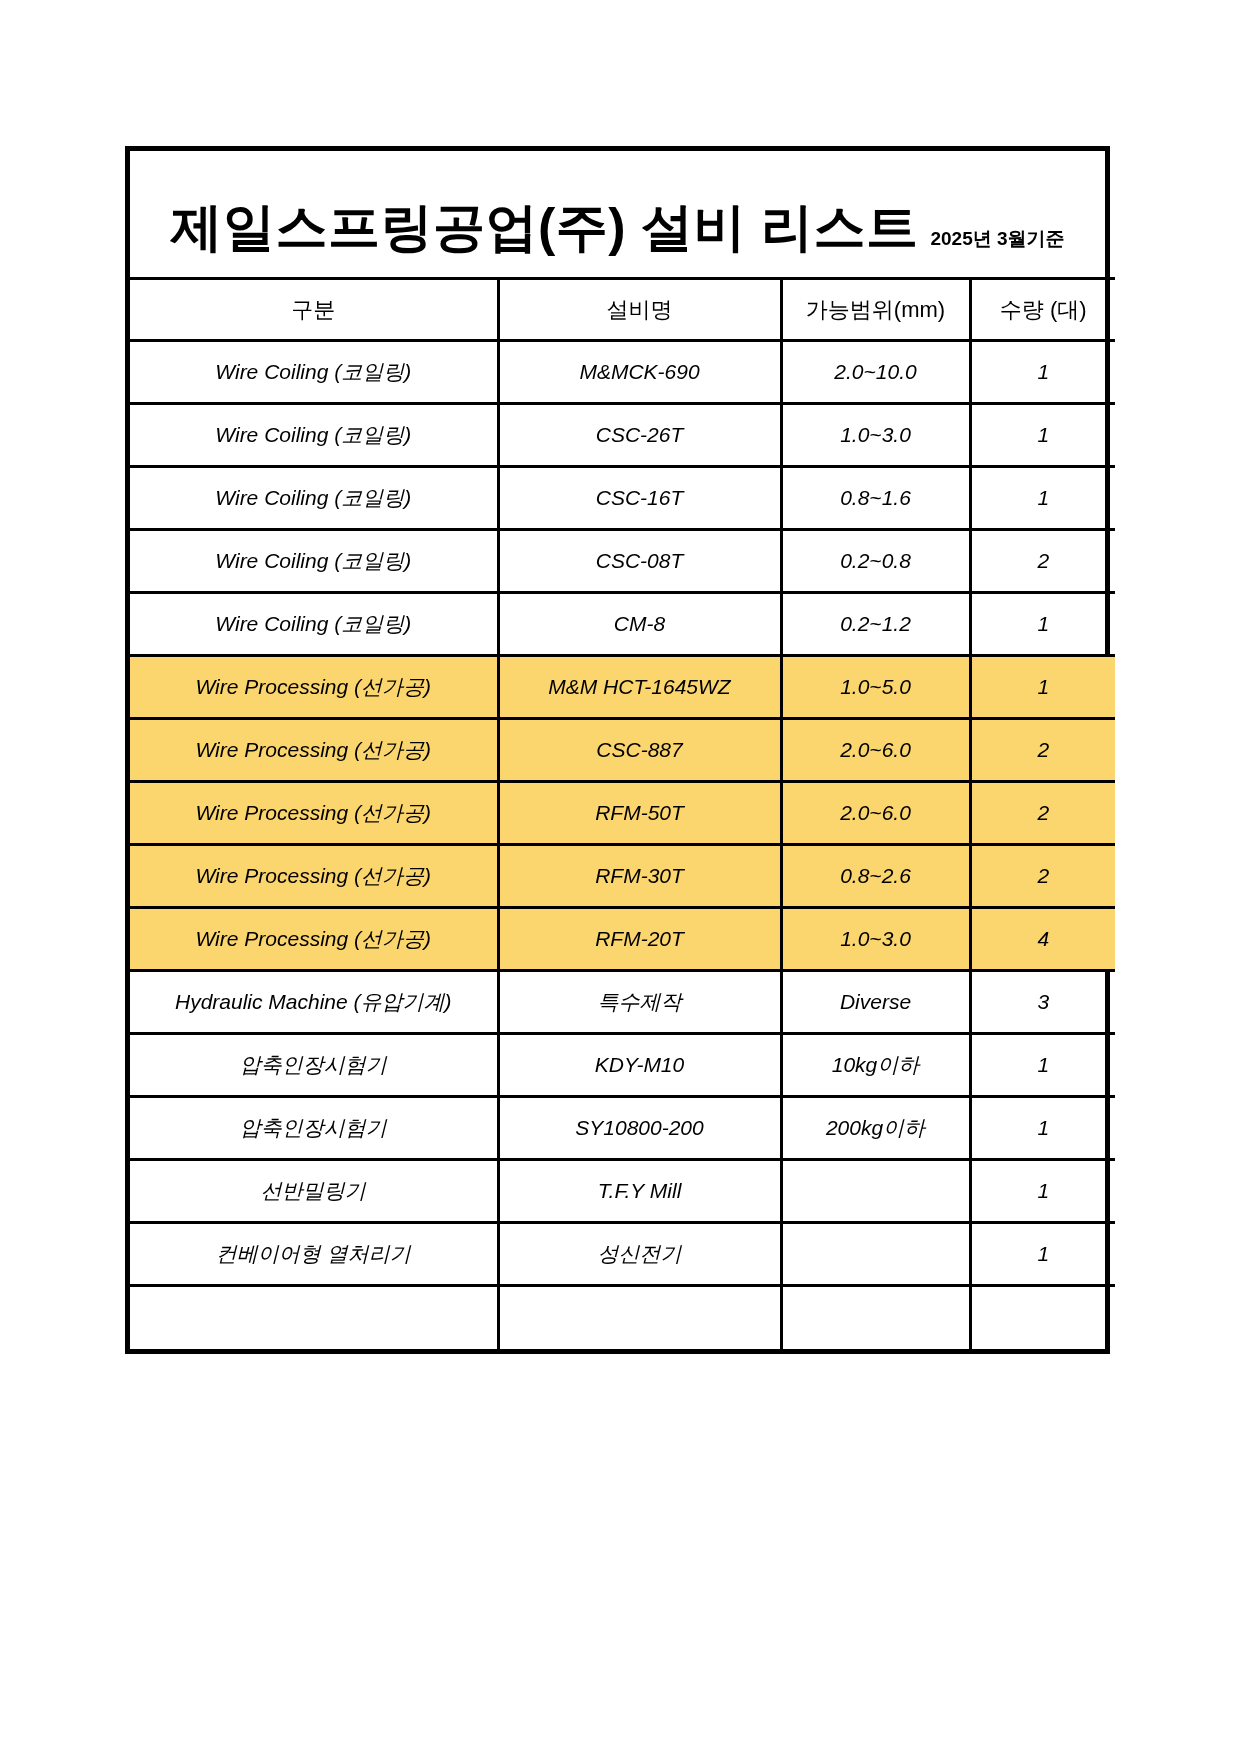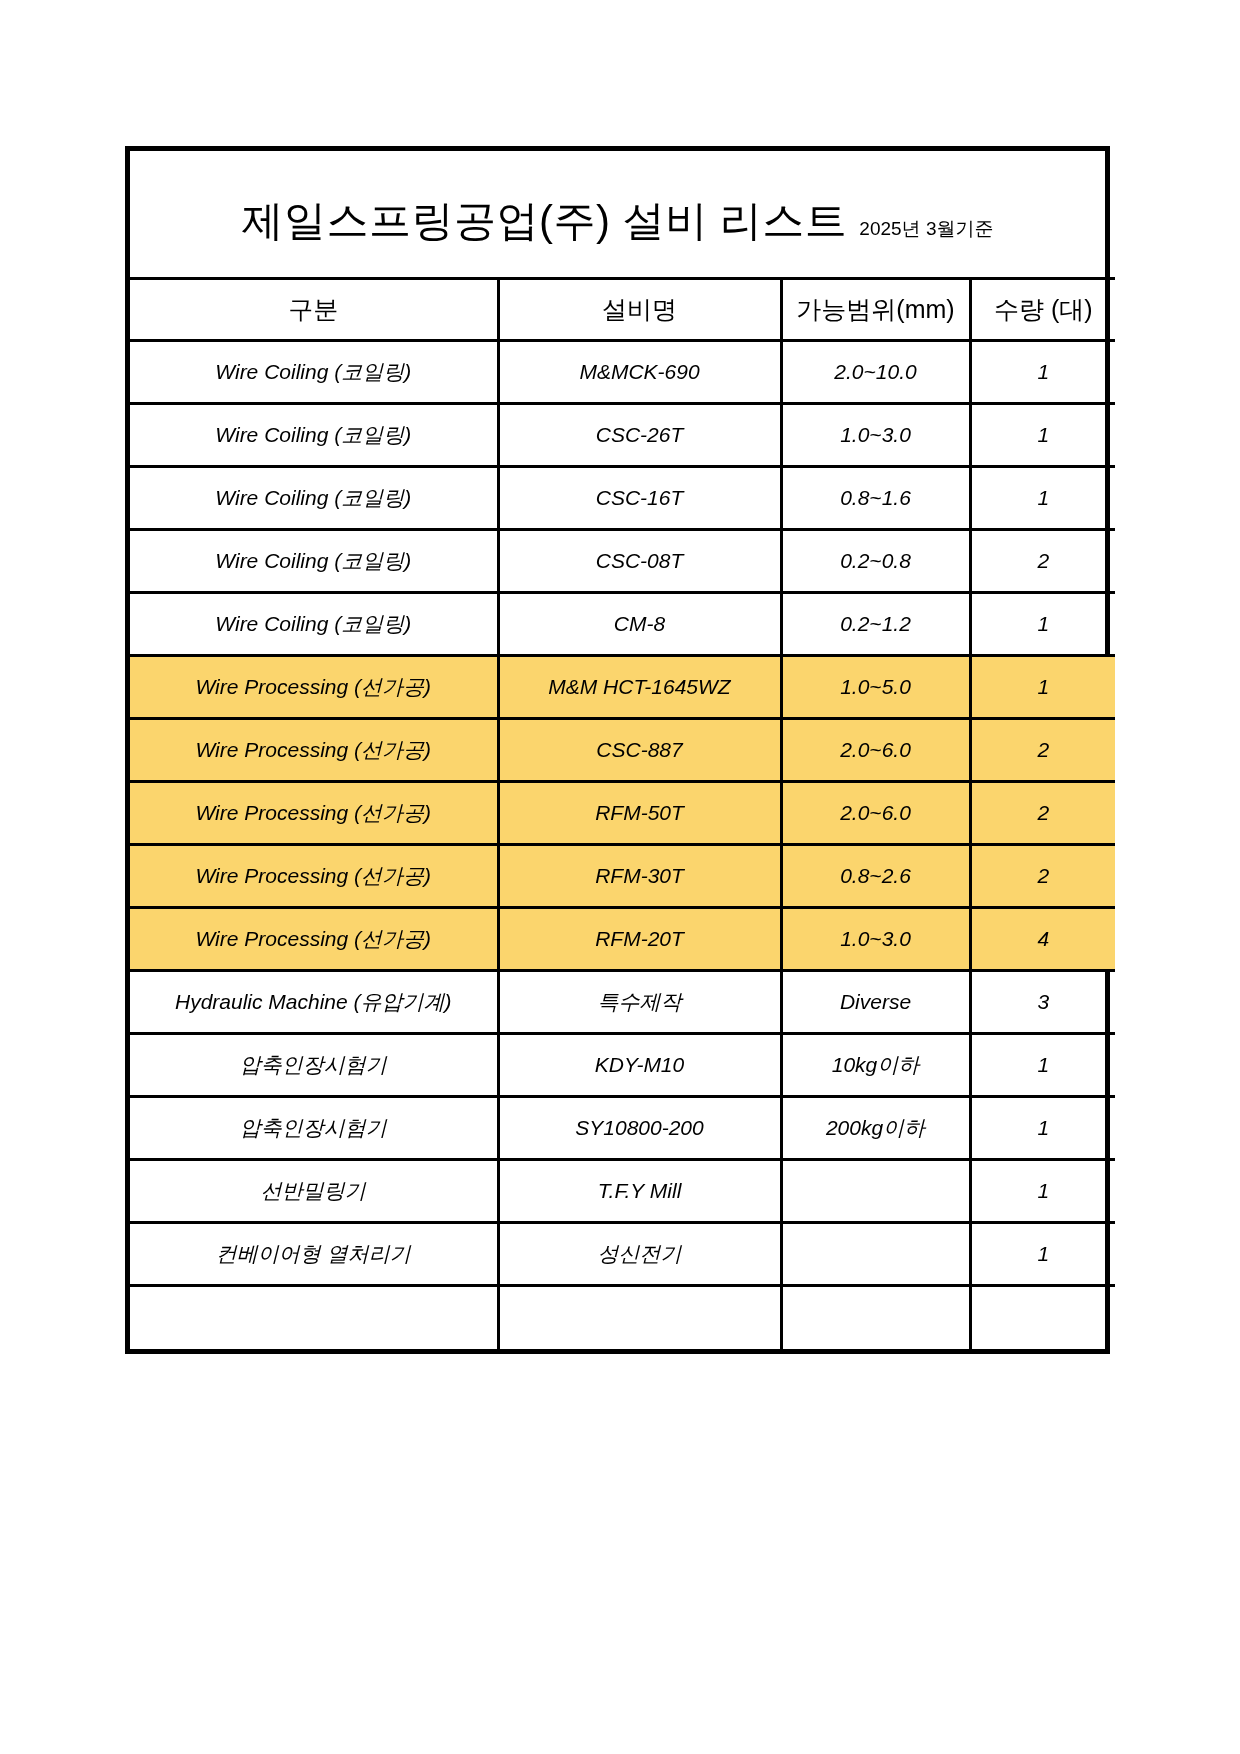--- a/index.html
+++ b/index.html
@@ -28,46 +28,46 @@
   .title-row {
     height: 126px;
     display: flex;
     align-items: baseline;
     justify-content: center;
     gap: 12px;
     padding-top: 42px;
     box-sizing: border-box;
   }
   .title-main {
-    font-size: 42px;
-    font-weight: normal;
+    font-size: 52px;
+    font-weight: bold;
     letter-spacing: 0.5px;
     white-space: nowrap;
   }
   .title-date {
     font-size: 19px;
-    font-weight: normal;
+    font-weight: bold;
     white-space: nowrap;
   }
   table.equip {
     width: 100%;
     border-collapse: collapse;
     table-layout: fixed;
   }
   table.equip th, table.equip td {
     border: 3px solid #000000;
     text-align: center;
     vertical-align: middle;
     padding: 0;
     font-weight: normal;
     overflow: hidden;
     white-space: nowrap;
   }
   table.equip thead tr { height: 62px; }
-  table.equip thead th { font-size: 25px; border-top-width: 3px; text-align: center; }
+  table.equip thead th { font-size: 22px; border-top-width: 3px; text-align: center; }
   table.equip tbody tr { height: 63px; font-style: italic; }
   table.equip tbody td { font-size: 21px; }
   table.equip tr.hl td { background: var(--hl, #FBD56D); }
   
   table.equip tr > *:first-child { border-left: 0; }
   table.equip tr > *:last-child  { border-right: 0; }
   table.equip tbody tr:last-child td { border-bottom: 0; }
 </style>
 </head>
 <body>

